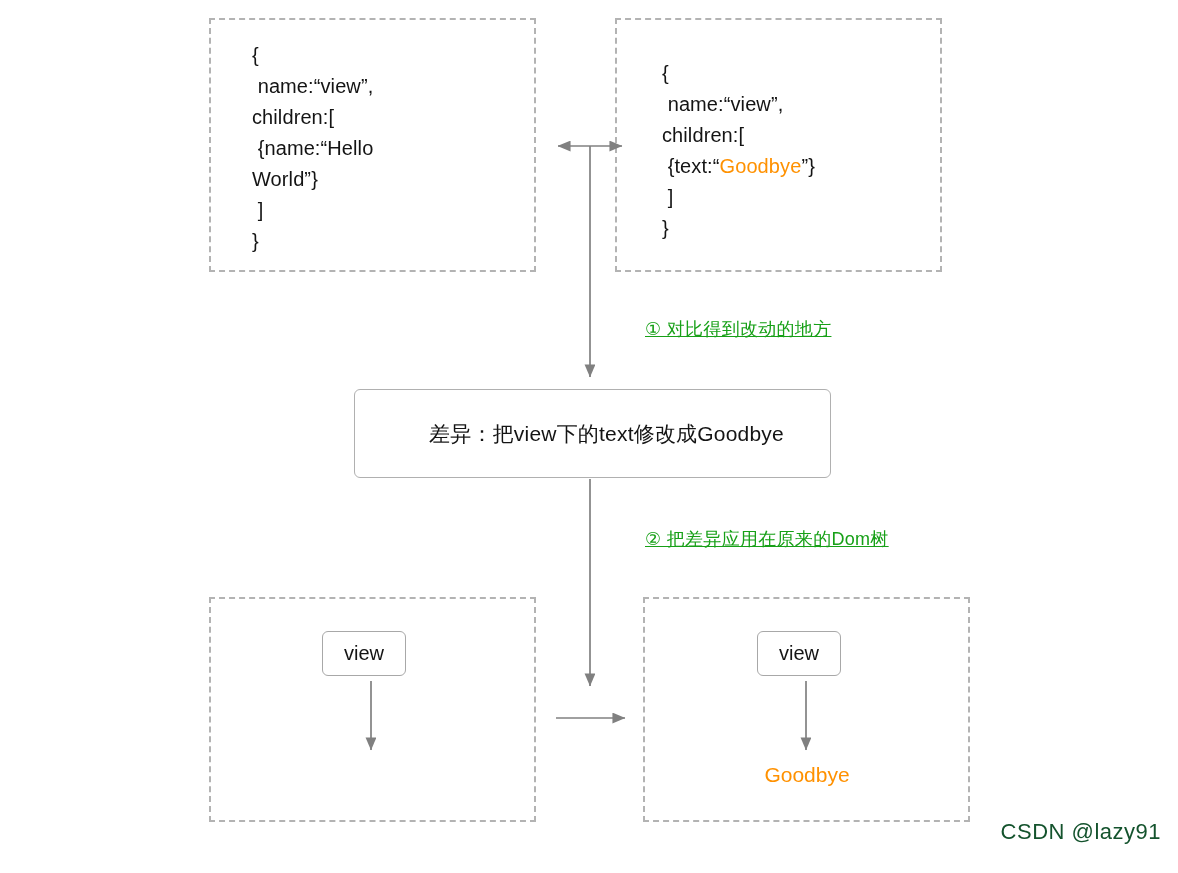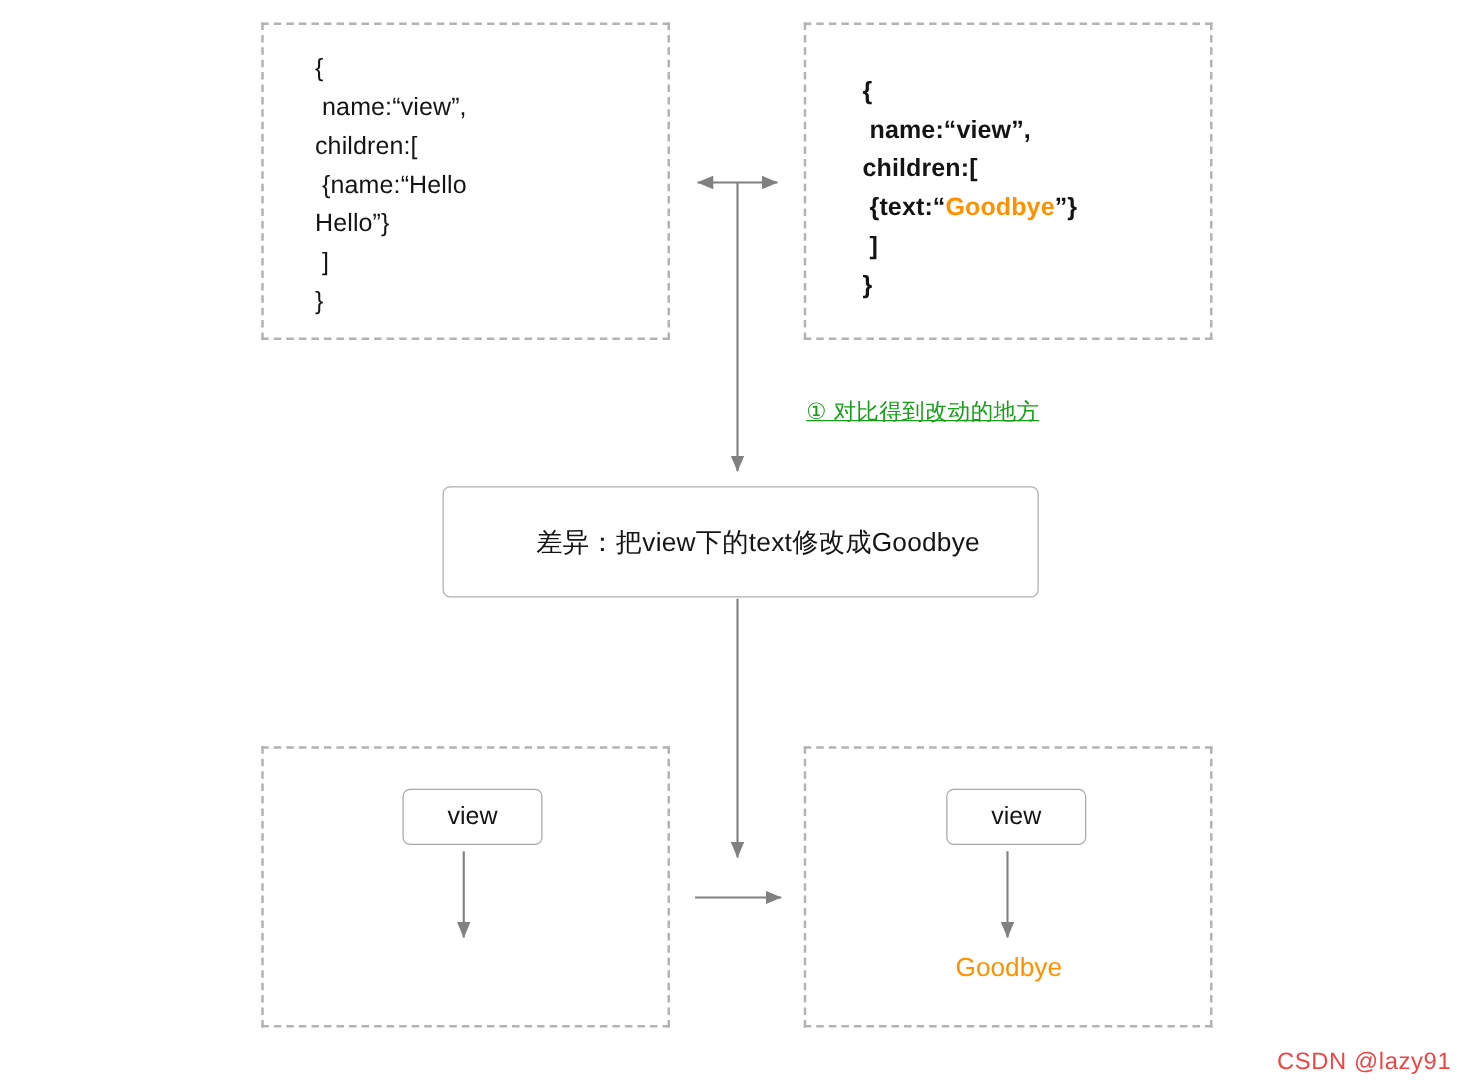--- a/index.html
+++ b/index.html
@@ -22,21 +22,21 @@
   }
 
   
   .panel {
     position: absolute;
     border: 2px dashed #b3b3b3;
     background: #ffffff;
     box-sizing: border-box;
   }
   #panel-old-json  { left: 209px; top: 18px;  width: 327px; height: 254px; }
-  #panel-new-json  { left: 643px; top: 18px;  width: 327px; height: 254px; font-weight: bold; }
+  #panel-new-json  { left: 615px; top: 18px;  width: 327px; height: 254px; }
   #panel-old-tree  { left: 209px; top: 597px; width: 327px; height: 225px; }
   #panel-new-tree  { left: 643px; top: 597px; width: 327px; height: 225px; }
 
   
   .json-code {
     position: absolute;
     font-size: 20px;
     line-height: 31px;
     color: #141414;
     white-space: pre;
@@ -65,21 +65,21 @@
   }
   #diff-box .diff-label {
     font-size: 21px;
     color: #141414;
     letter-spacing: 0.2px;
   }
 
   
   .node-box {
     position: absolute;
-    width: 112px;
+    width: 84px;
     height: 45px;
     border: 1.2px solid #a8a8a8;
     border-radius: 6px;
     background: #ffffff;
     box-sizing: border-box;
     display: flex;
     align-items: center;
     justify-content: center;
     font-size: 20px;
     color: #141414;
@@ -116,37 +116,37 @@
     top: 0;
     width: 1178px;
     height: 873px;
     pointer-events: none;
   }
 
   
   #watermark {
     position: absolute;
     right: 17px;
-    bottom: 12px;
-    font-size: 19px;
-    color: #ef4444;
+    bottom: 28px;
+    font-size: 22px;
+    color: #14532d;
     letter-spacing: 0.5px;
   }
 </style>
 </head>
 <body>
 
 <div class="canvas">
 
   <div class="panel" id="panel-old-json">
     <div class="json-code" id="old-json-text"><span>{</span>
 <span> name:“view”,</span>
 <span>children:[</span>
 <span> {name:“Hello</span>
-<span>Hello”}</span>
+<span>World”}</span>
 <span> ]</span>
 <span>}</span></div>
   </div>
 
   <div class="panel" id="panel-new-json">
     <div class="json-code" id="new-json-text"><span>{</span>
 <span> name:“view”,</span>
 <span>children:[</span>
 <span><span> {text:“</span><span class="tok-orange">Goodbye</span><span>”}</span></span>
 <span> ]</span>
@@ -162,20 +162,21 @@
     <span>view</span>
   </div>
 
   <div class="panel" id="panel-new-tree"></div>
   <div class="node-box" id="node-new-view">
     <span>view</span>
   </div>
   <div class="leaf-label" id="leaf-new">Goodbye</div>
 
   <div class="annotation" id="anno-1">① 对比得到改动的地方</div>
+  <div class="annotation" id="anno-2">② 把差异应用在原来的Dom树</div>
 
   <svg id="connectors" viewBox="0 0 1178 873" xmlns="http://www.w3.org/2000/svg">
     <defs>
       <marker id="arrowhead" markerWidth="9" markerHeight="9" refX="7.4" refY="3.2" orient="auto" markerUnits="strokeWidth">
         <path d="M0,0 L7.6,3.2 L0,6.4 z" fill="#808080"></path>
       </marker>
       <marker id="arrowhead-start" markerWidth="9" markerHeight="9" refX="0.2" refY="3.2" orient="auto" markerUnits="strokeWidth">
         <path d="M7.6,0 L0,3.2 L7.6,6.4 z" fill="#808080"></path>
       </marker>
     </defs>

